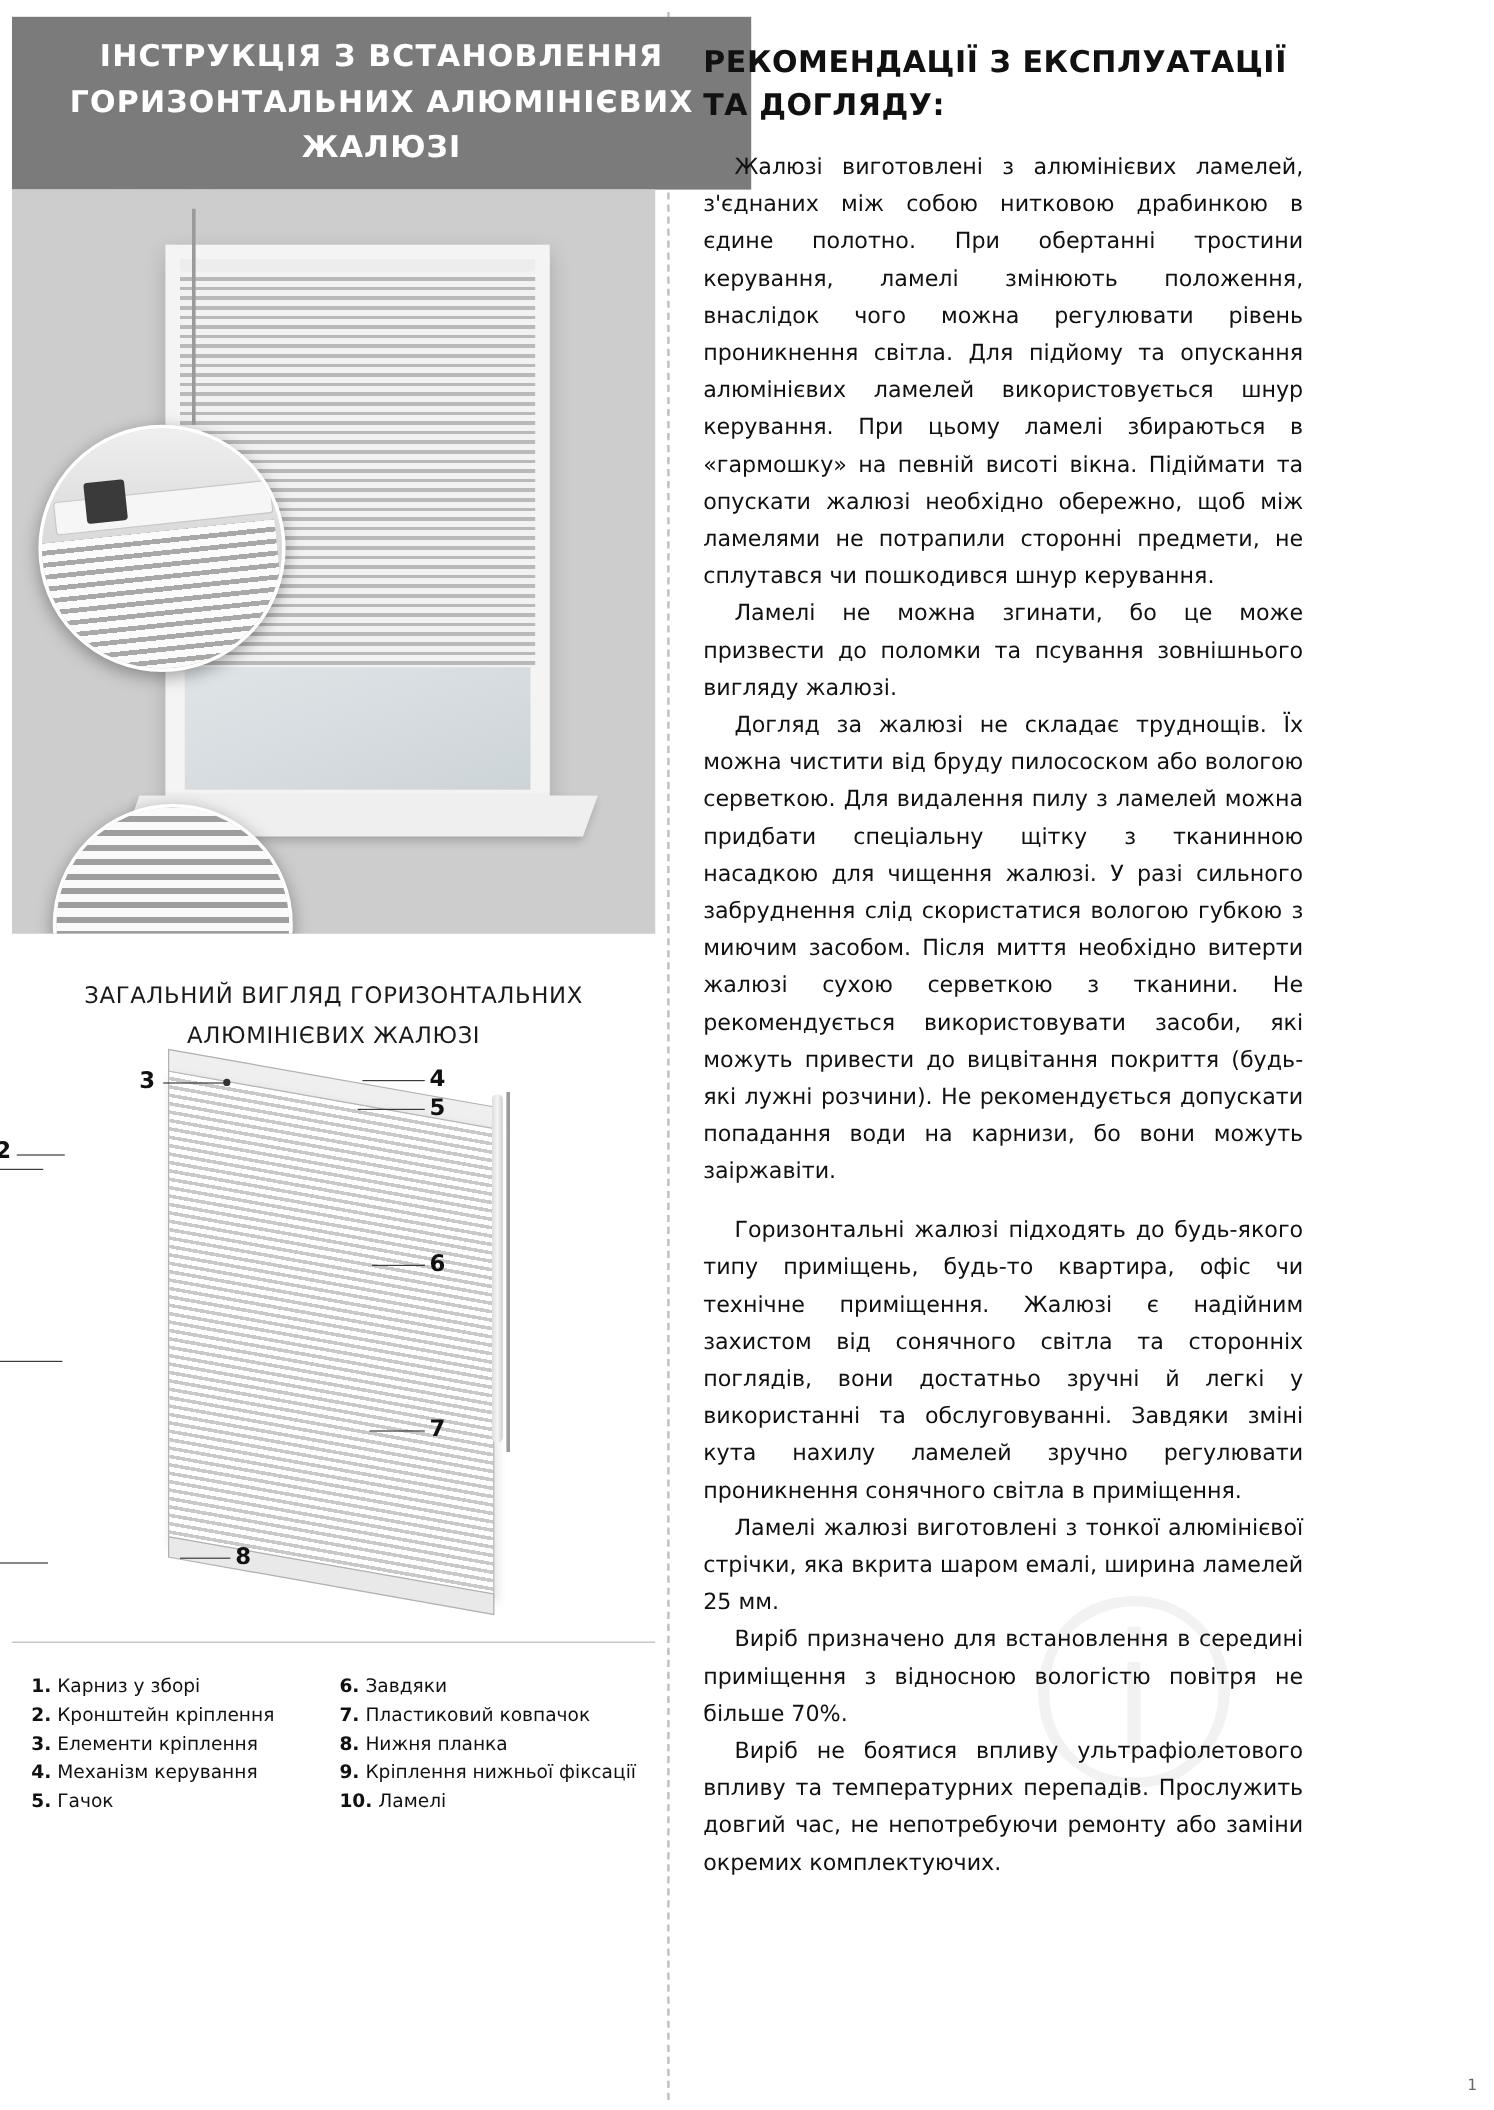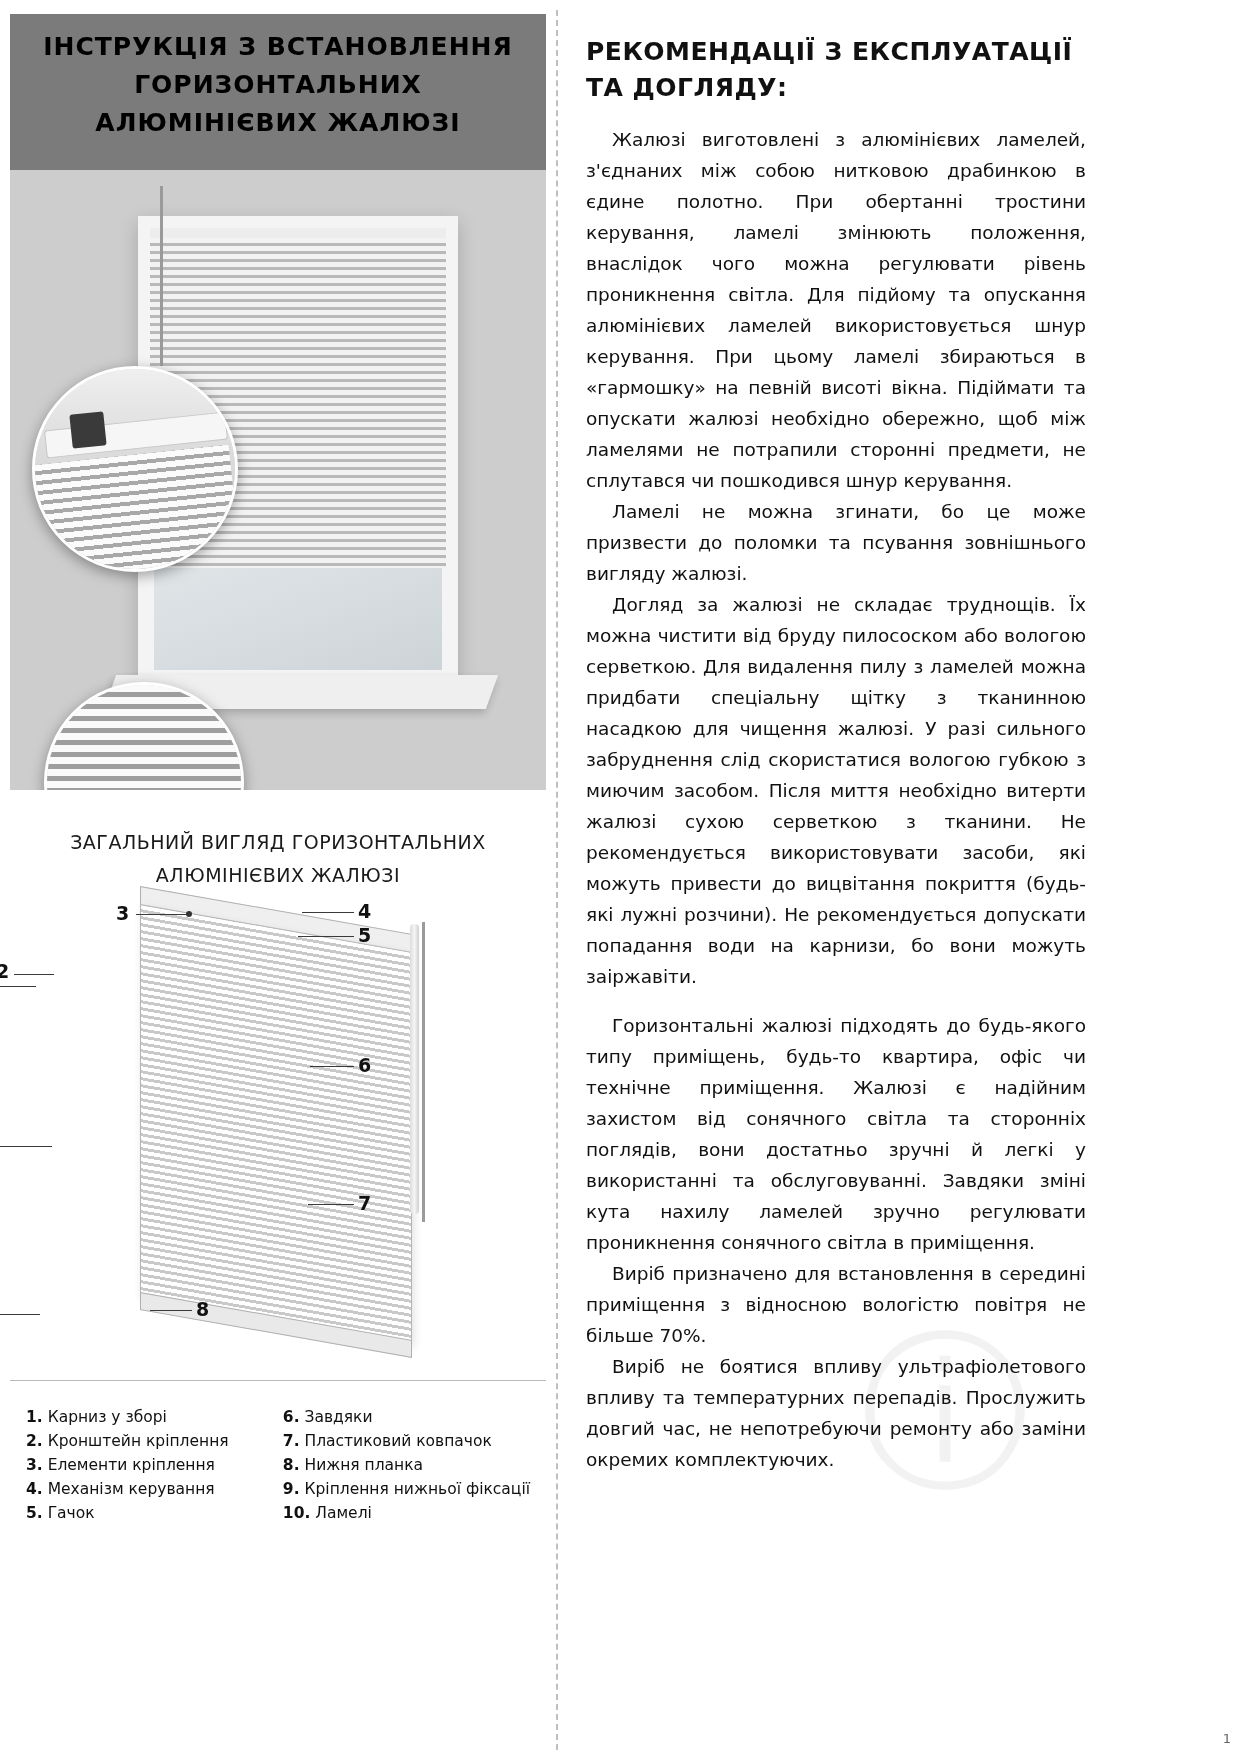--- a/index.html
+++ b/index.html
@@ -24,29 +24,29 @@
     border-left:2px dashed #bfbfbf;
   }
   
   .left-col{
     position:absolute;
     left:10px;top:14px;
     width:536px;
   }
   .left-header{
     background:#7b7b7b;
-    color:#000000;
+    color:#ffffff;
     text-align:center;
     font-weight:bold;
     font-size:25px;
     line-height:38px;
     letter-spacing:1px;
-    padding:14px 12px 28px 12px;
+    padding:14px 12px 16px 12px;
     box-sizing:border-box;
-    width:536px;
+    width:616px;
   }
   .photo-box{
     position:relative;
     width:536px;height:620px;
     background:linear-gradient(180deg,#d9d9d9 0%, #cfcfcf 40%, #c8c8c8 100%);
     overflow:hidden;
   }
   
   .wall{
     position:absolute;inset:0;
@@ -371,19 +371,20 @@
 
     <div class="body-text">
       <p>Жалюзі виготовлені з алюмінієвих ламелей, з'єднаних між собою нитковою драбинкою в єдине полотно. При обертанні тростини керування, ламелі змінюють положення, внаслідок чого можна регулювати рівень проникнення світла. Для підйому та опускання алюмінієвих ламелей використовується шнур керування. При цьому ламелі збираються в «гармошку» на певній висоті вікна. Підіймати та опускати жалюзі необхідно обережно, щоб між ламелями не потрапили сторонні предмети, не сплутався чи пошкодився шнур керування.</p>
       <p>Ламелі не можна згинати, бо це може призвести до поломки та псування зовнішнього вигляду жалюзі.</p>
       <p>Догляд за жалюзі не складає труднощів. Їх можна чистити від бруду пилососком або вологою серветкою. Для видалення пилу з ламелей можна придбати спеціальну щітку з тканинною насадкою для чищення жалюзі. У разі сильного забруднення слід скористатися вологою губкою з миючим засобом. Після миття необхідно витерти жалюзі сухою серветкою з тканини. Не рекомендується використовувати засоби, які можуть привести до вицвітання покриття (будь-які лужні розчини). Не рекомендується допускати попадання води на карнизи, бо вони можуть заіржавіти.</p>
     </div>
 
 
     <div class="body-text">
       <p>Горизонтальні жалюзі підходять до будь-якого типу приміщень, будь-то квартира, офіс чи технічне приміщення. Жалюзі є надійним захистом від сонячного світла та сторонніх поглядів, вони достатньо зручні й легкі у використанні та обслуговуванні. Завдяки зміні кута нахилу ламелей зручно регулювати проникнення сонячного світла в приміщення.</p>
+      <p>Ламелі жалюзі виготовлені з тонкої алюмінієвої стрічки, яка вкрита шаром емалі, ширина ламелей 25 мм.</p>
       <p>Виріб призначено для встановлення в середині приміщення з відносною вологістю повітря не більше 70%.</p>
       <p>Виріб не боятися впливу ультрафіолетового впливу та температурних перепадів. Прослужить довгий час, не непотребуючи ремонту або заміни окремих комплектуючих.</p>
     </div>
   </div>
 
   <div class="page-num">1</div>
 </div>
 
 </body></html>

